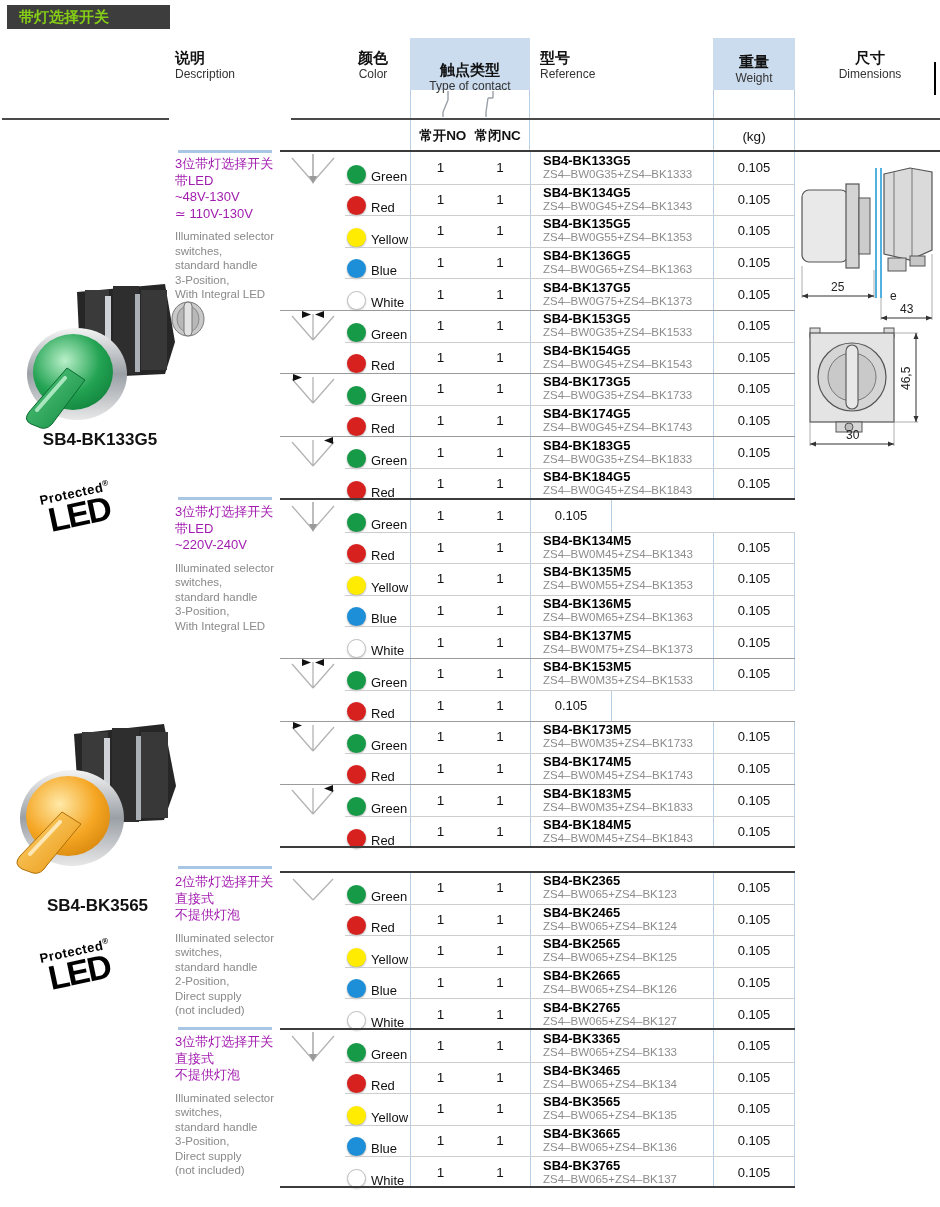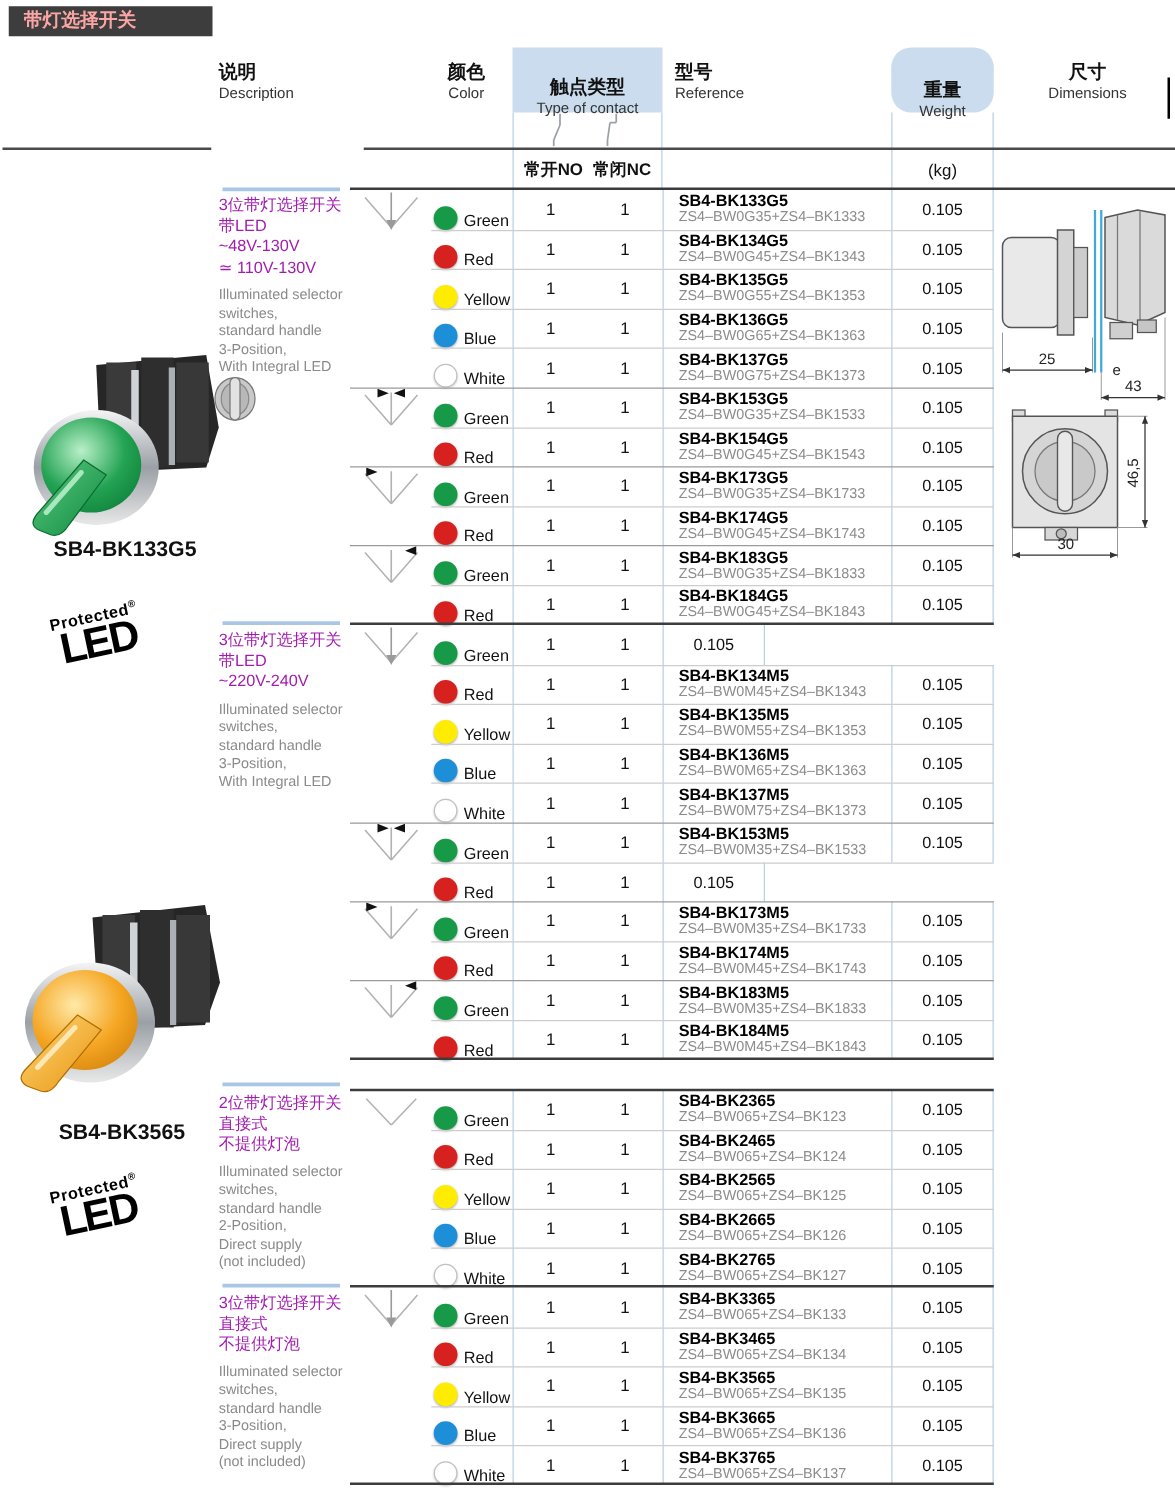--- a/index.html
+++ b/index.html
@@ -2,33 +2,33 @@
 <html style="--bar: #73a7d0; --box: #3d3d3d; --hl: #cbdcee; --vline: #b9cfe3; --ul: #a9c7e5;"><head>
 <meta charset="utf-8">
 <style>
   :root{ --bar:#73a7d0; --box:#3d3d3d; --hl:#cbdcee; --vline:#b9cfe3; --ul:#a9c7e5; }
   *{margin:0;padding:0;box-sizing:border-box;}
   body{background:#fff;font-family:"Liberation Sans","DejaVu Sans",sans-serif;color:#1a1a1a;}
   #page{position:relative;width:940px;height:1207px;background:#fff;overflow:hidden;}
   .abs{position:absolute;}
 
   
-  #title-box{left:7px;top:5px;width:163px;height:24px;background:var(--box);color:#fca5a5;
+  #title-box{left:7px;top:5px;width:163px;height:24px;background:var(--box);color:#84cc16;
     font-size:15px;font-weight:bold;line-height:24px;padding-left:12px;}
   #title-bar{left:178px;top:5px;width:762px;height:24px;background:var(--bar);color:#fff;
     font-size:14px;font-weight:bold;line-height:24px;padding-left:10px;}
 
   
   .colhead .cn{font-size:15px;font-weight:bold;color:#111;line-height:19px;}
   .colhead .en{font-size:12px;color:#333;line-height:15px;}
   #h-desc{left:175px;top:48px;}
   #h-color{left:338px;top:48px;width:70px;text-align:center;}
   #h-contact{left:410px;top:38px;width:120px;height:52px;background:var(--hl);text-align:center;padding-top:22px;}
   #h-ref{left:540px;top:48px;}
-  #h-weight{left:713px;top:38px;width:82px;height:52px;background:var(--hl);text-align:center;padding-top:25px;border-radius:16px;}
+  #h-weight{left:713px;top:38px;width:82px;height:52px;background:var(--hl);text-align:center;padding-top:14px;}
   #h-dims{left:800px;top:48px;width:140px;text-align:center;}
 
   
   .bandcell{border-left:1px solid var(--vline);border-right:1px solid var(--vline);}
   #contact-band{left:410px;top:90px;width:120px;height:30px;display:flex;justify-content:center;gap:26px;align-items:flex-start;}
   #contact-sub{left:410px;top:120px;width:120px;height:32px;display:flex;justify-content:center;gap:8px;align-items:center;
     font-size:13.5px;font-weight:bold;color:#111;}
   #weight-band{left:713px;top:90px;width:82px;height:30px;}
   #weight-sub{left:713px;top:120px;width:82px;height:32px;display:flex;align-items:center;justify-content:center;font-size:13.5px;color:#111;}
 

